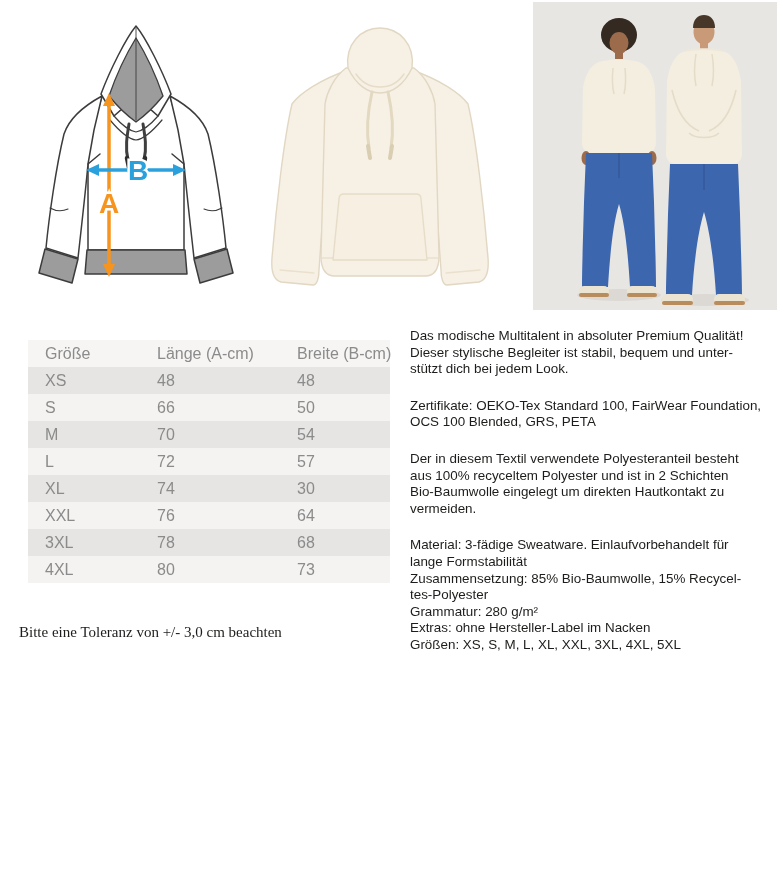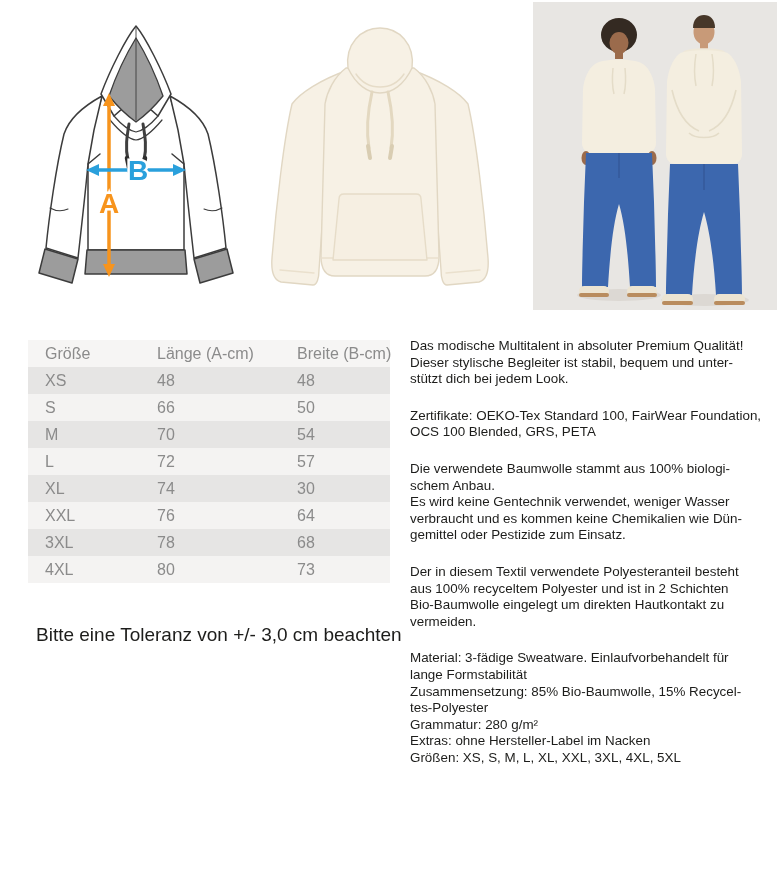--- a/index.html
+++ b/index.html
@@ -24,26 +24,26 @@
     vertical-align:middle;white-space:nowrap;
   }
   .size-table col.c1{width:112px;}
   .size-table col.c2{width:140px;}
   .size-table col.c3{width:110px;}
   .size-table thead tr{background:#f6f5f4;}
   .size-table tbody tr:nth-child(odd){background:#e6e5e4;}
   .size-table tbody tr:nth-child(even){background:#f4f3f2;}
 
   .tolerance-note{
-    position:absolute;left:36px;top:624px;font-size:19px;color:#1d1d1b;
+    position:absolute;left:19px;top:624px;font-size:15px;color:#1d1d1b;font-family:Liberation Serif, serif;
   }
 
   
   .description{
-    position:absolute;left:410px;top:338px;width:364px;
+    position:absolute;left:410px;top:328px;width:364px;
     font-size:13.4px;line-height:16.6px;color:#1d1d1b;
   }
   .description p{margin:0 0 20px 0;white-space:pre-line;}
 </style>
 </head>
 <body>
 
 <div class="img-box" id="diagram-box">
   <svg viewBox="0 0 212 292">
 
@@ -221,25 +221,20 @@
 </table>
 
 <div class="tolerance-note">Bitte eine Toleranz von +/- 3,0 cm beachten</div>
 
 <div class="description">
   <p>Das modische Multitalent in absoluter Premium Qualität!
 Dieser stylische Begleiter ist stabil, bequem und unter-
 stützt dich bei jedem Look.</p>
   <p>Zertifikate: OEKO-Tex Standard 100, FairWear Foundation,
 OCS 100 Blended, GRS, PETA</p>
-  <p>Die verwendete Baumwolle stammt aus 100% biologi-
-schem Anbau.
-Es wird keine Gentechnik verwendet, weniger Wasser
-verbraucht und es kommen keine Chemikalien wie Dün-
-gemittel oder Pestizide zum Einsatz.</p>
   <p>Der in diesem Textil verwendete Polyesteranteil besteht
 aus 100% recyceltem Polyester und ist in 2 Schichten
 Bio-Baumwolle eingelegt um direkten Hautkontakt zu
 vermeiden.</p>
   <p>Material: 3-fädige Sweatware. Einlaufvorbehandelt für
 lange Formstabilität
 Zusammensetzung: 85% Bio-Baumwolle, 15% Recycel-
 tes-Polyester
 Grammatur: 280 g/m²
 Extras: ohne Hersteller-Label im Nacken

